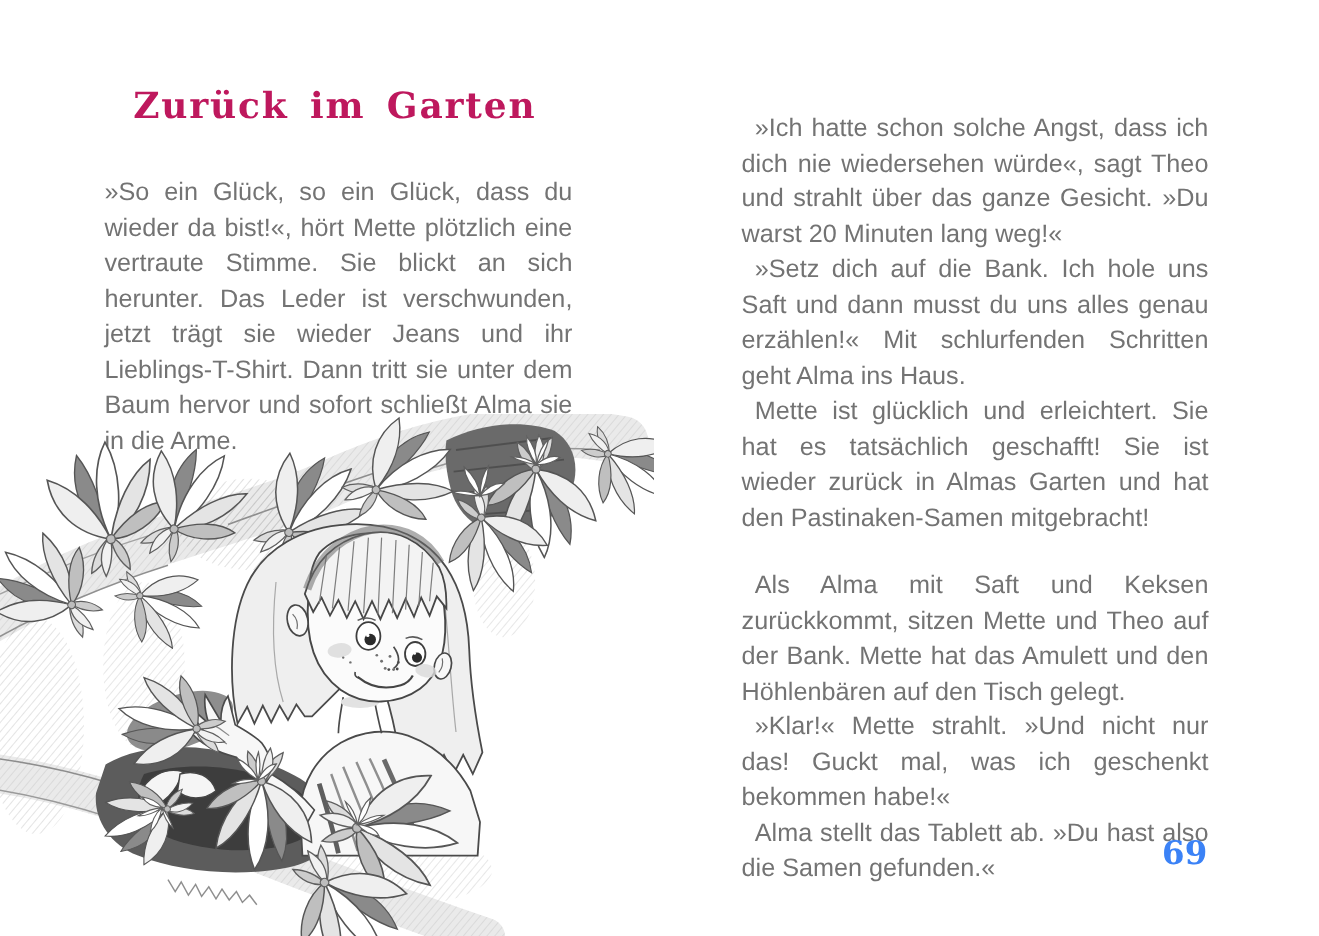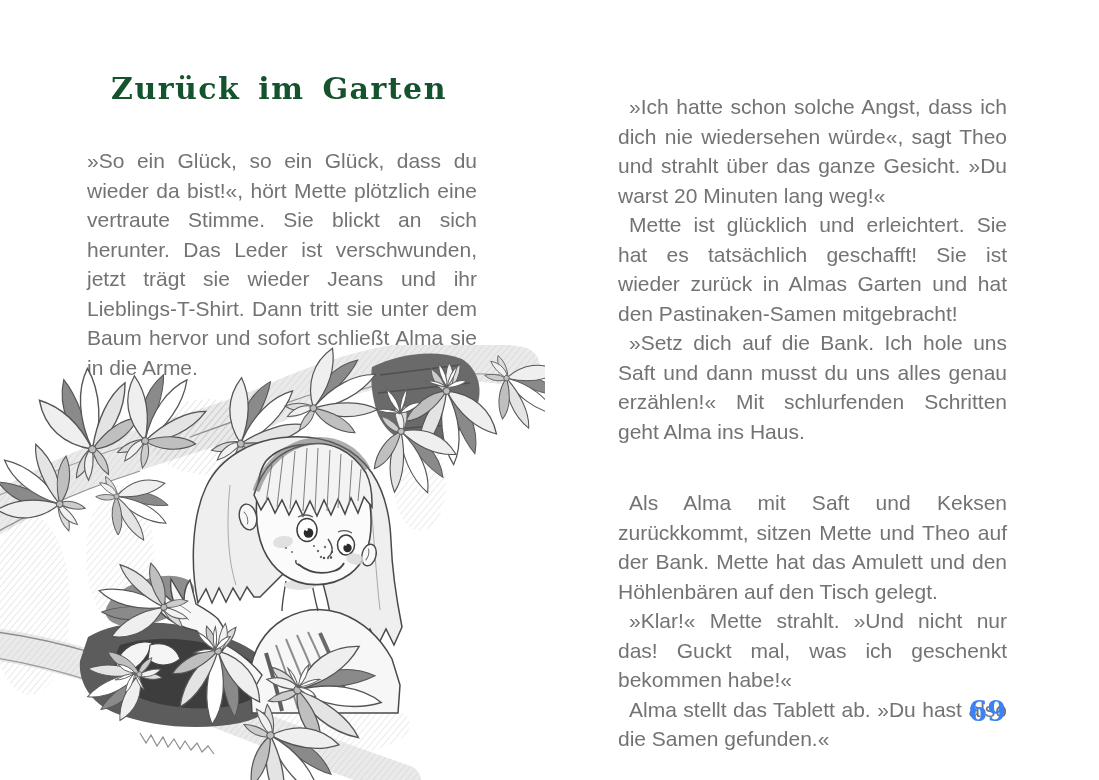--- a/index.html
+++ b/index.html
@@ -9,51 +9,51 @@
     -webkit-font-smoothing:antialiased;
   }
   .spread{position:relative;width:1099px;height:780px;background:#ffffff;overflow:hidden;}
 
   .chapter-title{
     position:absolute;left:84px;top:72px;width:390px;margin:0;
     text-align:center;
     font-family:"DejaVu Serif", serif;
     font-weight:700;font-size:30px;line-height:34px;
     letter-spacing:1.5px;word-spacing:6px;
-    color:#14532d;
+    color:#be185d;
   }
   .body-text{
     font-size:21px;line-height:29.5px;color:#737373;
     text-align:justify;text-justify:inter-word;
   }
   .left-par{position:absolute;left:87px;top:146px;width:390px;margin:0;}
   .right-col{position:absolute;left:618px;top:92px;width:389px;}
   .right-col p{margin:0;text-indent:11px;}
-  .right-col p.scene-break{margin-top:42px;}
+  .right-col p.scene-break{margin-top:27px;}
   .page-number{
     position:absolute;left:618px;top:696px;width:388px;margin:0;
     text-align:right;
     font-family:"DejaVu Serif", serif;font-weight:700;
     font-size:27px;color:#3b82f6;
   }
   .illustration{position:absolute;left:0;top:345px;width:545px;height:435px;}
 </style>
 </head>
 <body>
 
 <div class="spread">
 
   <h1 class="chapter-title">Zurück im Garten</h1>
 
   <p class="left-par body-text">»So ein Glück, so ein Glück, dass du wieder da bist!«, hört Mette plötzlich eine vertraute Stimme. Sie blickt an sich herunter. Das Leder ist verschwunden, jetzt trägt sie wieder Jeans und ihr Lieblings-T-Shirt. Dann tritt sie unter dem Baum hervor und sofort schließt Alma sie in die Arme.</p>
 
   <div class="right-col body-text">
     <p>»Ich hatte schon solche Angst, dass ich dich nie wiedersehen würde«, sagt Theo und strahlt über das ganze Gesicht. »Du warst 20 Minuten lang weg!«</p>
+    <p>»Setz dich auf die Bank. Ich hole uns Saft und dann musst du uns alles genau erzählen!« Mit schlurfenden Schritten geht Alma ins Haus.</p>
     <p>Mette ist glücklich und erleichtert. Sie hat es tatsächlich geschafft! Sie ist wieder zurück in Almas Garten und hat den Pastinaken-Samen mitgebracht!</p>
-    <p>»Setz dich auf die Bank. Ich hole uns Saft und dann musst du uns alles genau erzählen!« Mit schlurfenden Schritten geht Alma ins Haus.</p>
     <p class="scene-break">Als Alma mit Saft und Keksen zurückkommt, sitzen Mette und Theo auf der Bank. Mette hat das Amulett und den Höhlenbären auf den Tisch gelegt.</p>
     <p>»Klar!« Mette strahlt. »Und nicht nur das! Guckt mal, was ich geschenkt bekommen habe!«</p>
     <p>Alma stellt das Tablett ab. »Du hast also die Samen gefunden.«</p>
   </div>
 
   <p class="page-number">69</p>
 
   <svg class="illustration" viewBox="0 0 545 435" xmlns="http://www.w3.org/2000/svg" aria-hidden="false" role="img">
     <defs>
       <pattern id="hatch" width="5" height="5" patternUnits="userSpaceOnUse" patternTransform="rotate(40)">

